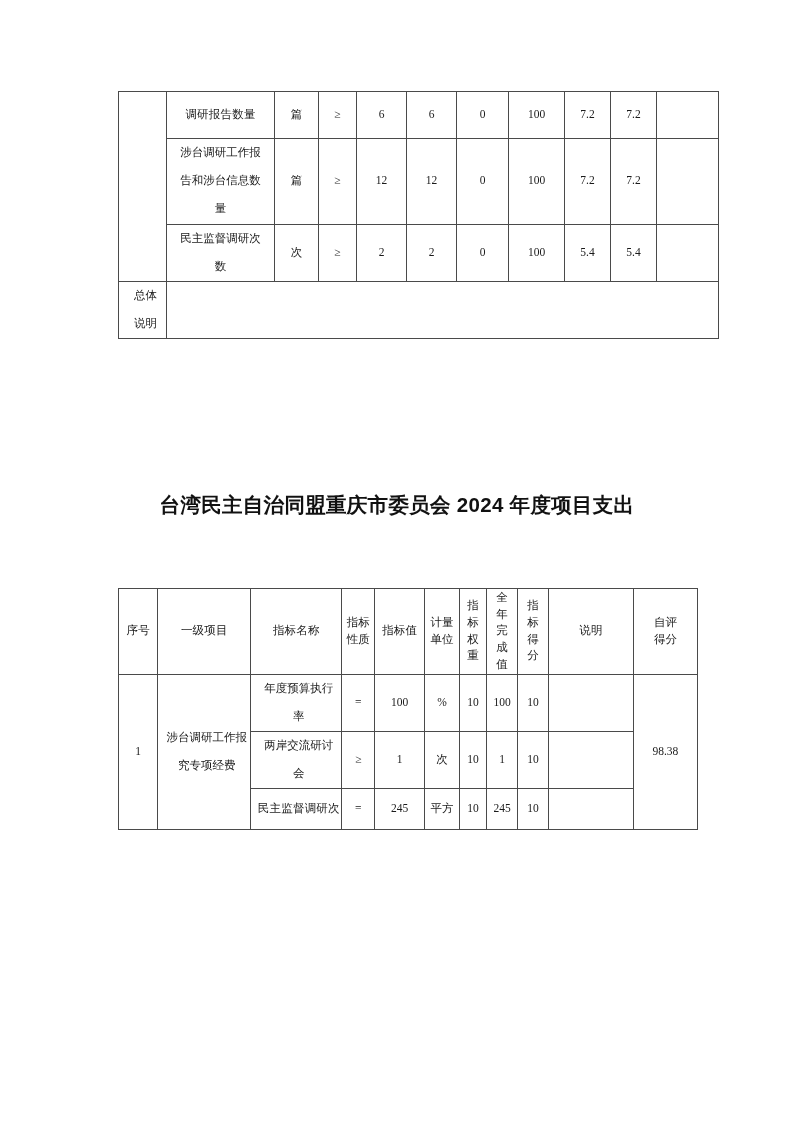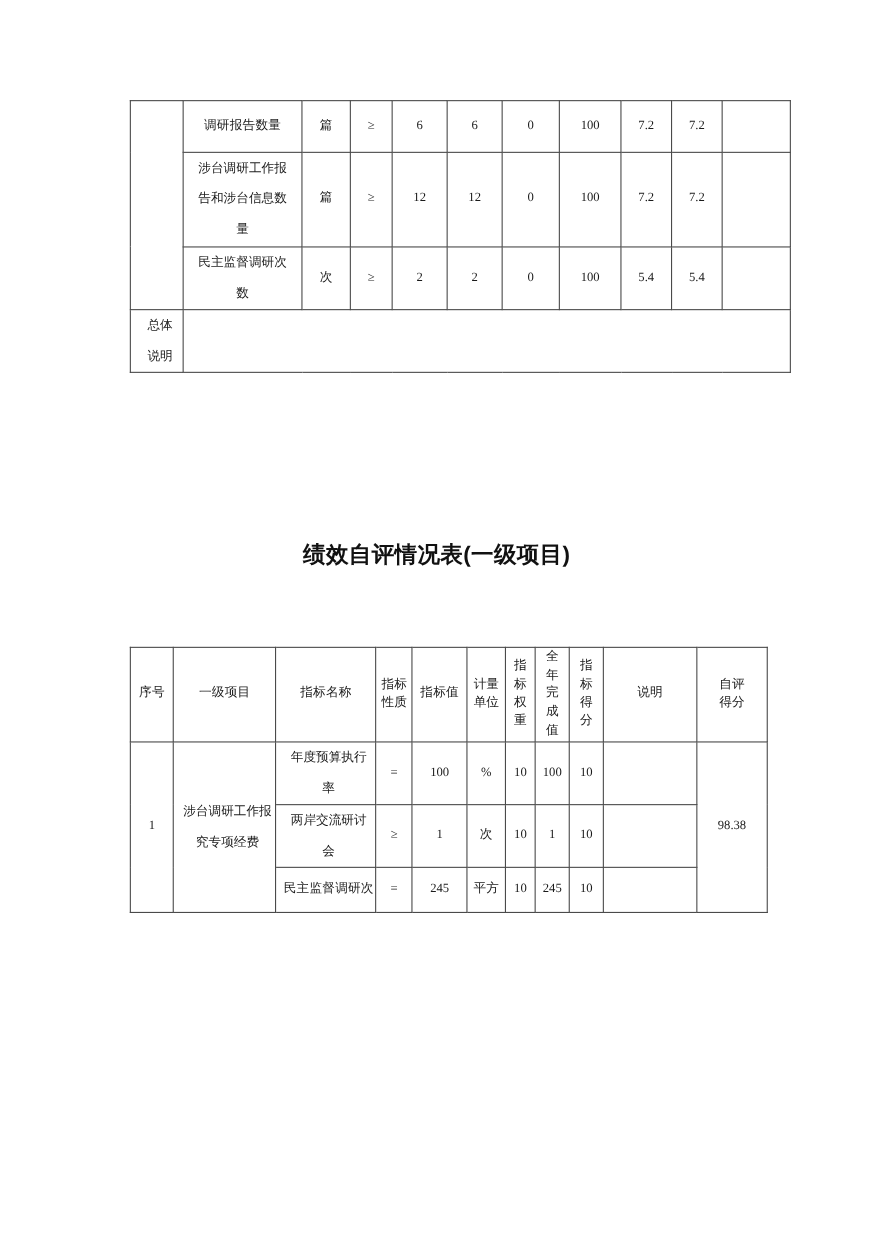--- a/index.html
+++ b/index.html
@@ -65,21 +65,21 @@
     top: 91px;
     width: 580px;
   }
   #table-top td { height: 46px; }
   .t1-r1 td { height: 45px; }
   .t1-r2 td { height: 120px; }
   .t1-r3 td { height: 86px; }
   .t1-r4 td { height: 92px; }
 
   .vlabel-stack {
-    font-family: Liberation Serif, serif;
+    font-family: Liberation Mono, monospace;
     font-size: 11.5px;
     line-height: 2.4;
     text-align: left;
     padding-left: 8px;
   }
 
   
   .doc-title {
     position: absolute;
     left: 97px;
@@ -189,21 +189,21 @@
         <td class="vlabel-stack" style="padding-left:6px">
           <span class="wrapline">总体</span>
           <span class="wrapline">说明</span>
         </td>
         <td colspan="10"></td>
       </tr>
     </tbody>
   </table>
 
   <div class="doc-title">
-    <span class="ln">绩效自评情况表(一级项目)</span>
+    <span class="ln">台湾民主自治同盟重庆市委员会 2024 年度项目支出</span>
   </div>
 
   <table class="doc-table" id="table-bottom">
     <colgroup>
       <col style="width:38px">
       <col style="width:90px">
       <col style="width:88px">
       <col style="width:32px">
       <col style="width:48px">
       <col style="width:34px">

